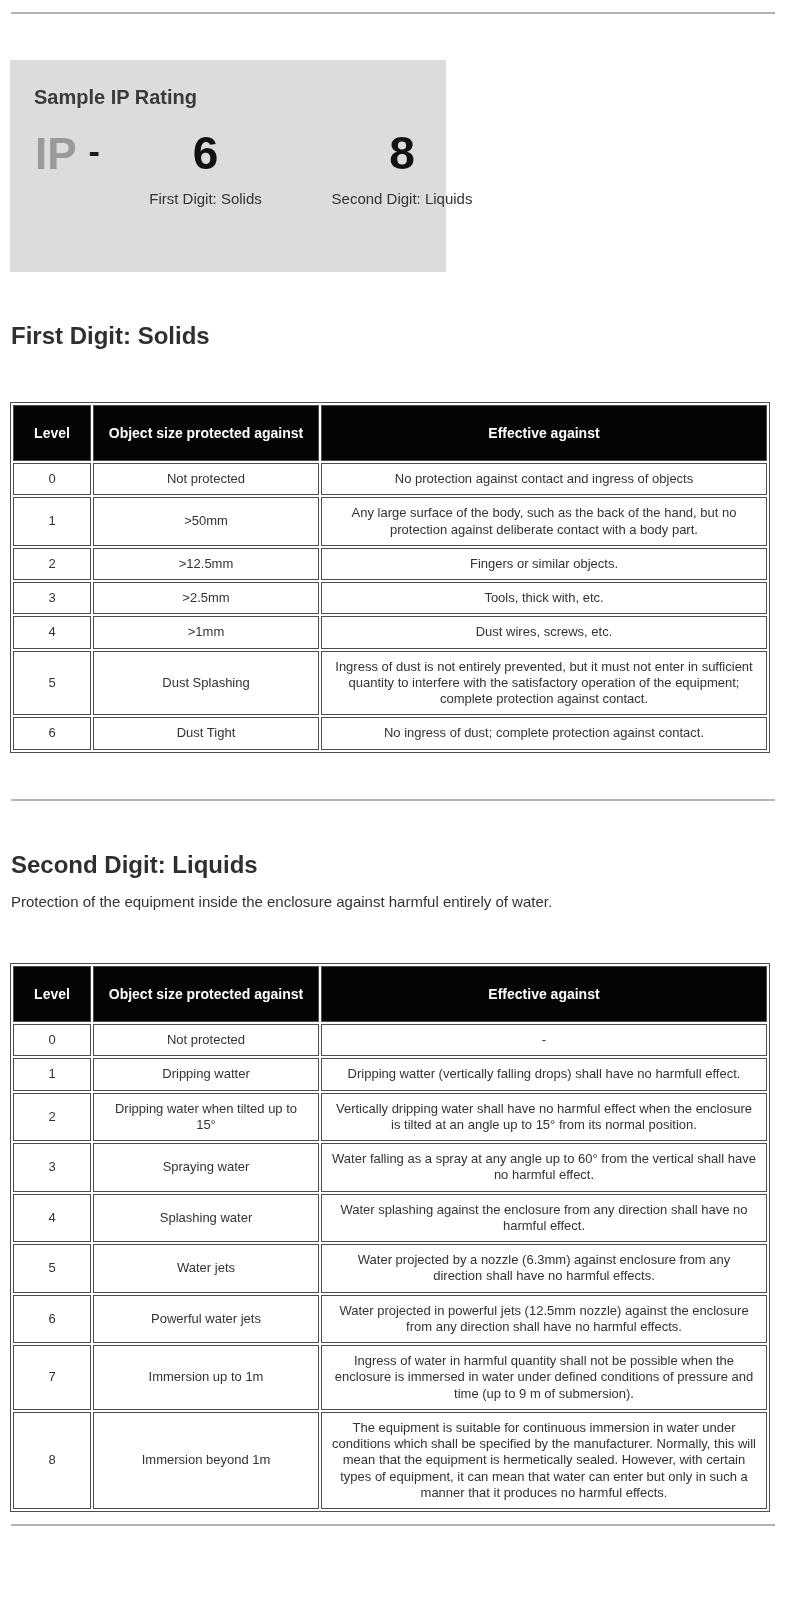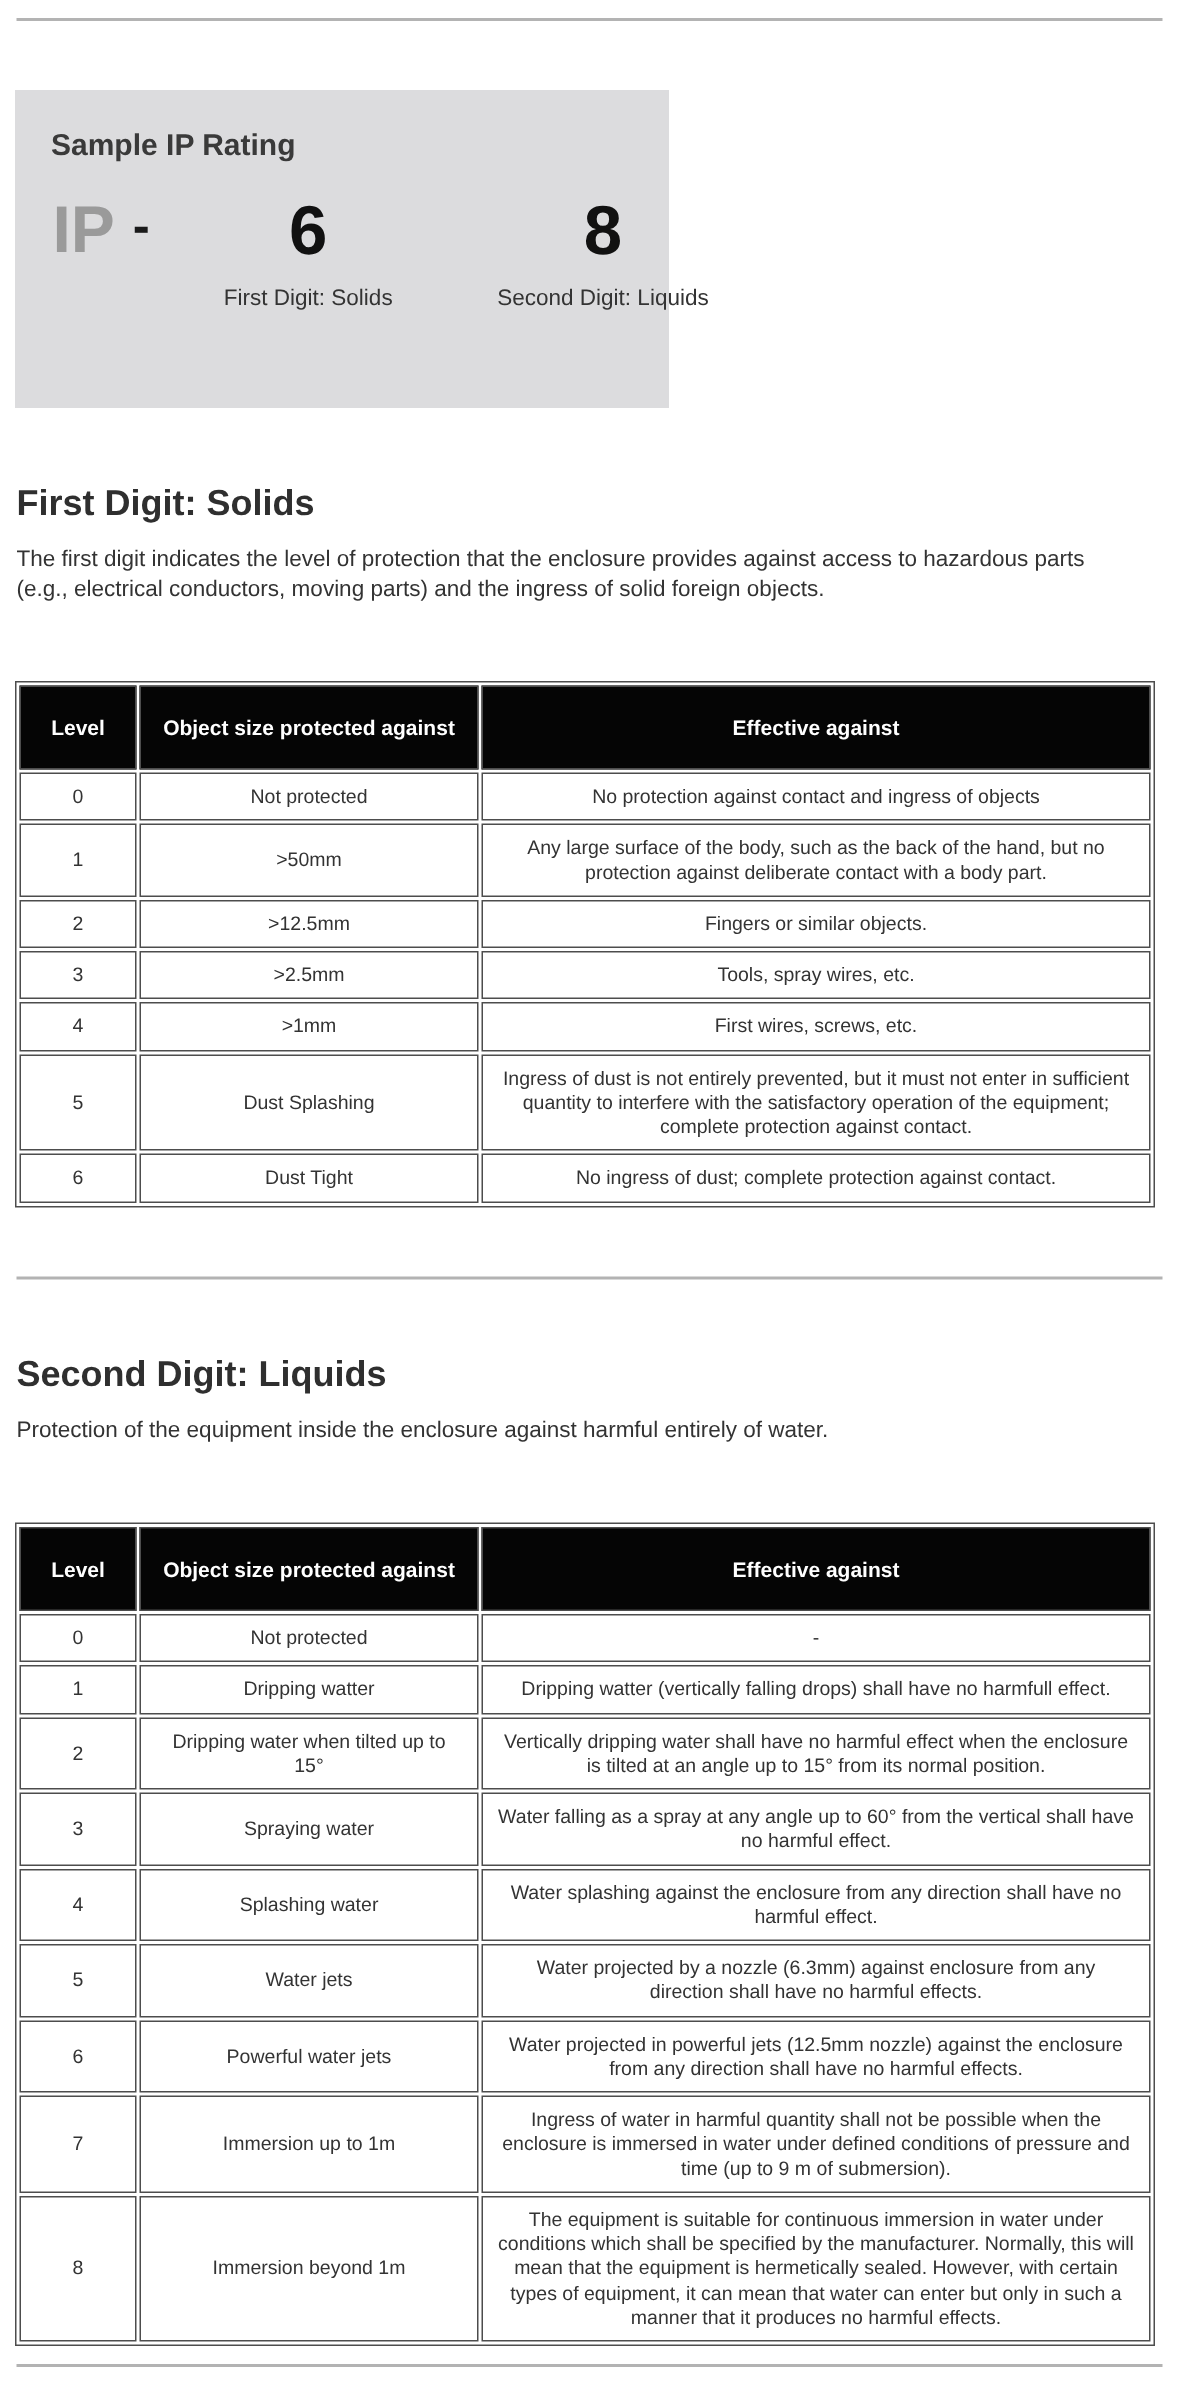--- a/index.html
+++ b/index.html
@@ -134,21 +134,20 @@
     <div class="digit-caption">First Digit: Solids</div>
   </div>
   <div class="digit-block second">
     <div class="digit">8</div>
     <div class="digit-caption">Second Digit: Liquids</div>
   </div>
 </div>
 
 <div>
   <h2 class="section-heading">First Digit: Solids</h2>
-  <p class="section-desc">The first digit indicates the level of protection that the enclosure provides against access to hazardous parts (e.g., electrical conductors, moving parts) and the ingress of solid foreign objects.</p>
   <table class="ip-table">
     <thead>
         <tr>
           <th>Level</th>
           <th>Object size protected against</th>
           <th>Effective against</th>
         </tr>
       </thead>
     <tbody>
         <tr>
@@ -162,26 +161,26 @@
           <td>Any large surface of the body, such as the back of the hand, but no protection against deliberate contact with a body part.</td>
         </tr>
         <tr>
           <td>2</td>
           <td>&gt;12.5mm</td>
           <td>Fingers or similar objects.</td>
         </tr>
         <tr>
           <td>3</td>
           <td>&gt;2.5mm</td>
-          <td>Tools, spray wires, etc.</td>
+          <td>Tools, thick with, etc.</td>
         </tr>
         <tr>
           <td>4</td>
           <td>&gt;1mm</td>
-          <td>First wires, screws, etc.</td>
+          <td>Dust wires, screws, etc.</td>
         </tr>
         <tr>
           <td>5</td>
           <td>Dust Splashing</td>
           <td>Ingress of dust is not entirely prevented, but it must not enter in sufficient quantity to interfere with the satisfactory operation of the equipment; complete protection against contact.</td>
         </tr>
         <tr>
           <td>6</td>
           <td>Dust Tight</td>
           <td>No ingress of dust; complete protection against contact.</td>

